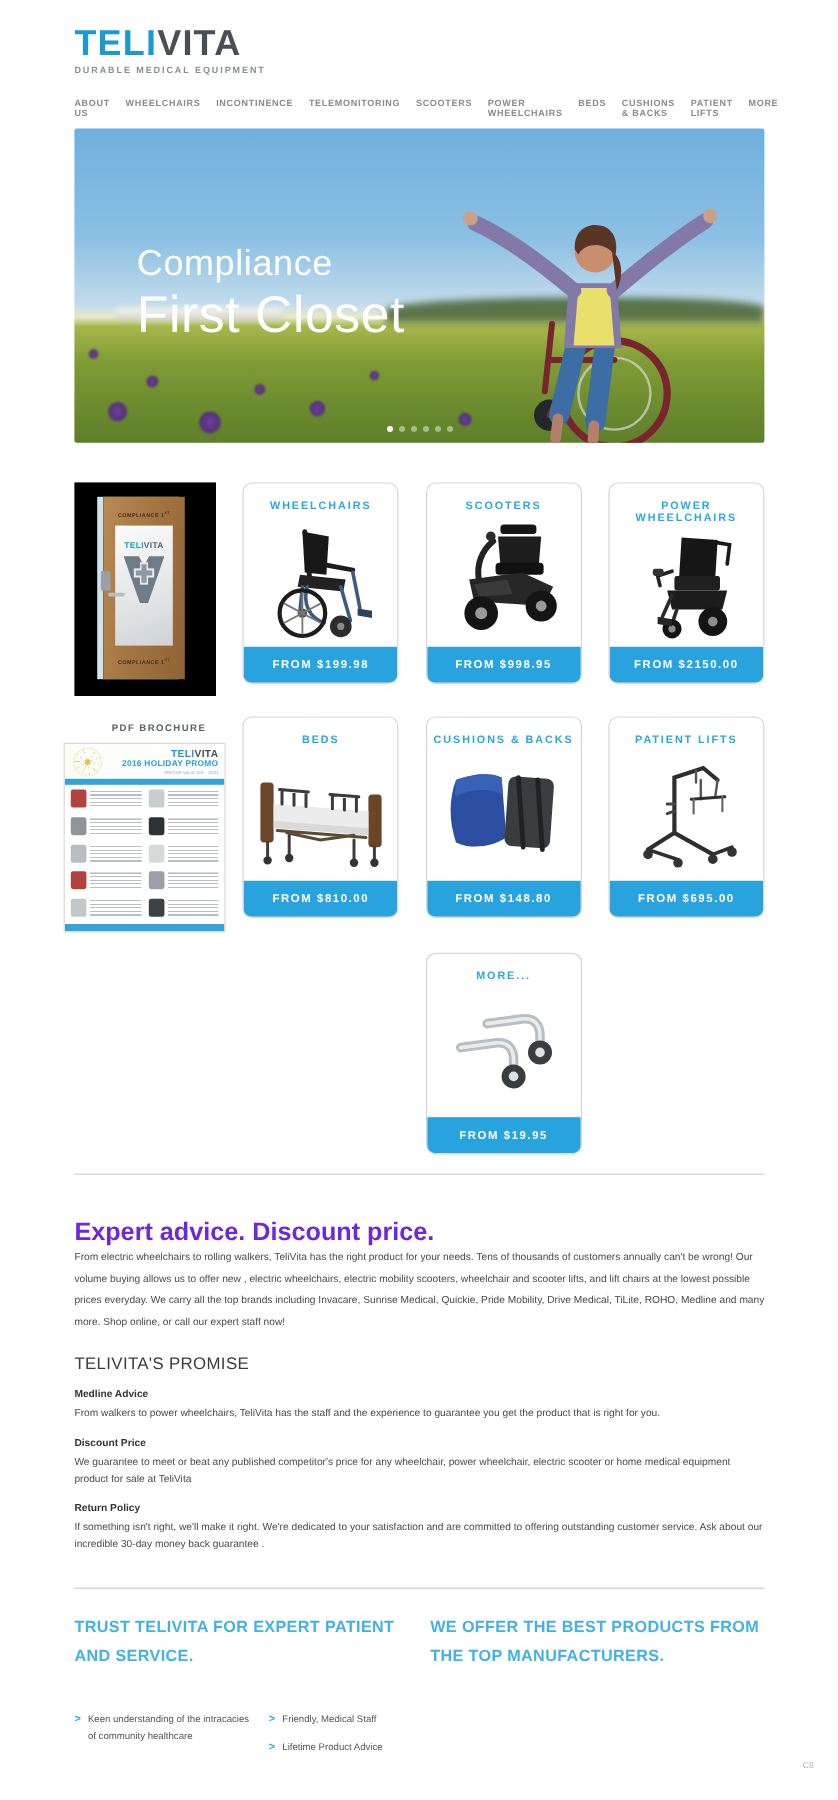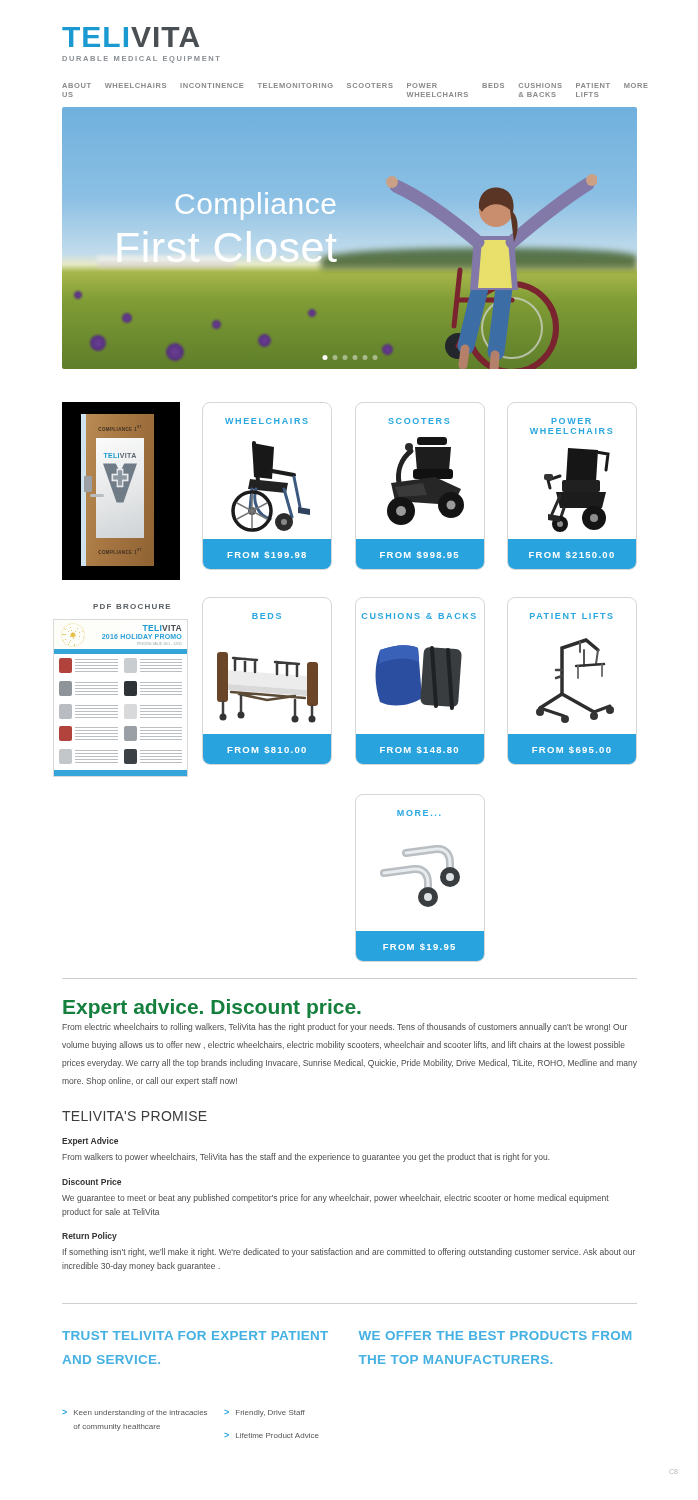--- a/index.html
+++ b/index.html
@@ -15,21 +15,21 @@
   .logo-tagline { font-size:7.5px; color:#8a8f94; letter-spacing:1.6px; margin-top:2px; font-weight:bold; }
   .nav { margin-top:18px; display:flex; gap:13px; }
   .nav a { font-size:7.5px; font-weight:bold; color:#8a8a8a; letter-spacing:0.6px; text-decoration:none; cursor:pointer; }
 
   
   .hero { position:relative; width:575px; height:262px; margin-top:8px; overflow:hidden; border-radius:2px;
           background:linear-gradient(to bottom,#6fb0dd 0%,#8cc0e4 35%,#c2dcec 56%,#e8e9c9 60%,#a7b74b 63%,#7f9c35 74%,#5e7e2a 100%); }
   .hero-trees { position:absolute; left:45%; right:0; top:54%; height:8%; background:#3c5a25; filter:blur(3px); opacity:.8; border-radius:50% 40% 0 0; }
   .hero-houses { position:absolute; left:6%; top:57%; width:24%; height:4%; background:linear-gradient(to bottom,#f0f0ee 40%,#c7c2b8 100%); filter:blur(2px); opacity:.85; }
   .flower { position:absolute; background:radial-gradient(circle,#6d3f96 0%,#53307a 70%,transparent 75%); border-radius:50%; filter:blur(1px); }
-  .hero-text { position:absolute; left:52px; top:80px; color:#fff;text-align:right; }
+  .hero-text { position:absolute; left:52px; top:96px; color:#fff; }
   .hero-line1 { font-size:30px; font-weight:400; letter-spacing:0.5px; }
   .hero-line2 { font-size:43px; font-weight:400; letter-spacing:0.5px; margin-top:2px; }
   .dots { position:absolute; left:50%; transform:translateX(-50%); bottom:9px; display:flex; gap:5px; }
   .dot { width:5px; height:5px; border-radius:50%; background:rgba(255,255,255,.45); cursor:pointer; }
   .dot.active { background:#fff; }
   .hero-woman { position:absolute; right:40px; bottom:-6px; }
 
   
   .grid { display:grid; grid-template-columns:118px 130px 130px 130px; justify-content:space-between; row-gap:17px; margin-top:33px; }
   .card { border:1px solid #d6d6d6; border-radius:8px; background:#fff; height:168px; display:flex; flex-direction:column; overflow:hidden; cursor:pointer; }
@@ -67,21 +67,21 @@
   .bro-band { position:absolute; left:0; right:0; top:29px; height:5px; background:#35a4d9; }
   .bro-body { position:absolute; top:38px; left:5px; right:5px; bottom:8px; display:grid; grid-template-columns:1fr 1fr; column-gap:6px; row-gap:4px; }
   .bro-row { display:flex; gap:3px; align-items:flex-start; }
   .bro-thumb { width:13px; height:15px; border-radius:2px; flex:0 0 auto; }
   .bro-lines { flex:1; height:14px; margin-top:1px;
       background:repeating-linear-gradient(to bottom,#b9bec2 0 1px, transparent 1px 3px); }
   .bro-foot { position:absolute; left:0; right:0; bottom:0; height:6px; background:#35a4d9; }
 
   
   .divider { border-top:1px solid #cfcfcf; margin-top:16px; }
-  .intro-heading { margin-top:16px; font-size:21px; font-weight:bold; color:#15803d; }
+  .intro-heading { margin-top:36px; font-size:21px; font-weight:bold; color:#6d28d9; }
   .intro-body { font-size:8.5px; color:#4a4a4a; line-height:2.1; }
   .promise-heading { margin-top:18px; font-size:14px; font-weight:normal; color:#3c3c3c; letter-spacing:0.3px; }
   .promise-item { margin-top:12px; }
   .pi-title { font-size:8.5px; font-weight:bold; color:#333; }
   .pi-text { font-size:8.5px; color:#4a4a4a; margin-top:5px; line-height:1.6; }
 
   .trust { margin-top:20px; }
   .trust-cols { display:flex; gap:18px; }
   .trust-h { flex:1; font-size:13.5px; font-weight:bold; color:#45b1e3; line-height:1.75; letter-spacing:0.3px; }
   .bullets { margin-top:34px; display:flex; gap:14px; }
@@ -375,21 +375,21 @@
   <div class="divider"></div>
 
   <div class="intro">
     <h2 class="intro-heading">Expert advice. Discount price.</h2>
     <p class="intro-body">From electric wheelchairs to rolling walkers, TeliVita has the right product for your needs. Tens of thousands of customers annually can't be wrong! Our volume buying allows us to offer new , electric wheelchairs, electric mobility scooters, wheelchair and scooter lifts, and lift chairs at the lowest possible prices everyday. We carry all the top brands including Invacare, Sunrise Medical, Quickie, Pride Mobility, Drive Medical, TiLite, ROHO, Medline and many more. Shop online, or call our expert staff now!</p>
   </div>
 
   <div class="promise">
     <h3 class="promise-heading">TELIVITA'S PROMISE</h3>
     <div class="promise-item">
-      <div class="pi-title">Expert Advice</div>
+      <div class="pi-title">Medline Advice</div>
       <div class="pi-text">From walkers to power wheelchairs, TeliVita has the staff and the experience to guarantee you get the product that is right for you.</div>
     </div>
     <div class="promise-item">
       <div class="pi-title">Discount Price</div>
       <div class="pi-text">We guarantee to meet or beat any published competitor's price for any wheelchair, power wheelchair, electric scooter or home medical equipment product for sale at TeliVita</div>
     </div>
     <div class="promise-item">
       <div class="pi-title">Return Policy</div>
       <div class="pi-text">If something isn't right, we'll make it right. We're dedicated to your satisfaction and are committed to offering outstanding customer service. Ask about our incredible 30-day money back guarantee .</div>
     </div>
@@ -406,21 +406,21 @@
       <div class="bullet-col">
         <div class="bullet">
             <span class="chev">&gt;</span>
             <span>Keen understanding of the intracacies of community healthcare</span>
           </div>
 
       </div>
       <div class="bullet-col">
         <div class="bullet">
             <span class="chev">&gt;</span>
-            <span>Friendly, Drive Staff</span>
+            <span>Friendly, Medical Staff</span>
           </div>
         <div class="bullet">
             <span class="chev">&gt;</span>
             <span>Lifetime Product Advice</span>
           </div>
       </div>
     </div>
   </div>
 
 </div>

